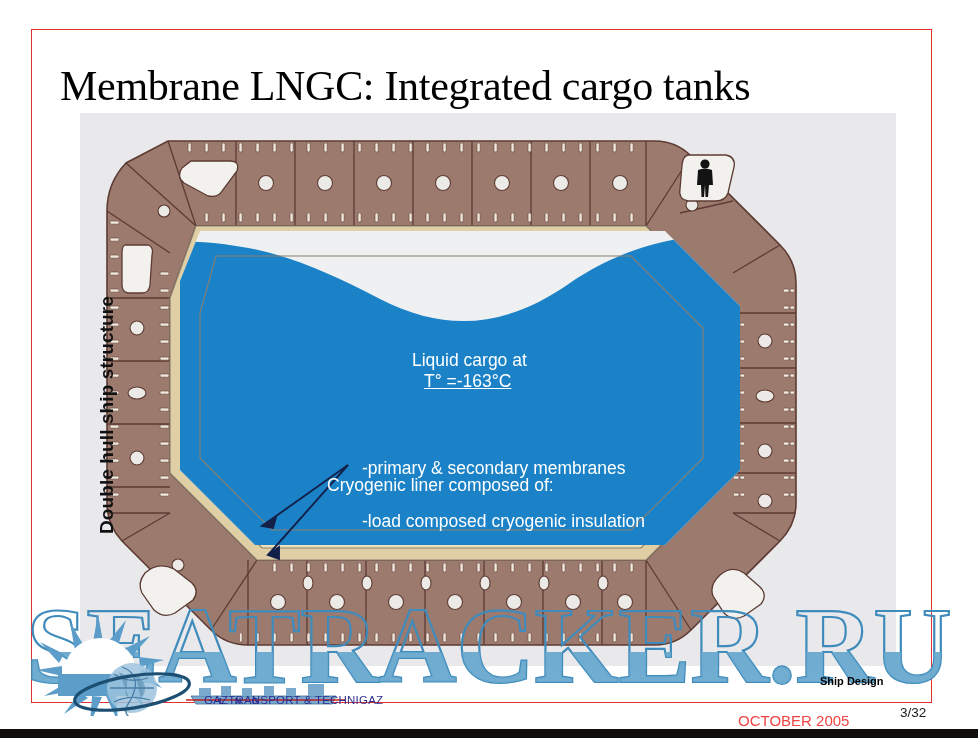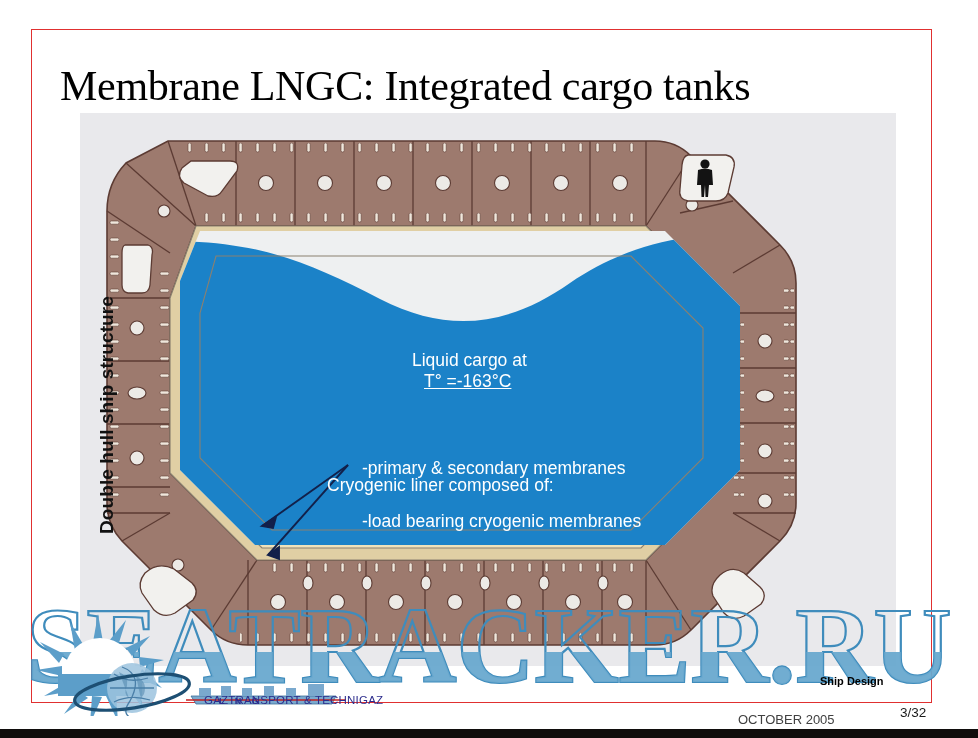--- a/index.html
+++ b/index.html
@@ -104,22 +104,22 @@
     position: absolute;
     left: 820px; top: 675px;
     font-size: 11px;
     font-weight: bold;
     color: #000000;
     white-space: nowrap;
   }
   #footer-date {
     position: absolute;
     left: 738px; top: 712px;
-    font-size: 13px;
-    color: #404040;
+    font-size: 15px;
+    color: #ef4444;
     white-space: nowrap;
   }
   #footer-page {
     position: absolute;
     left: 900px; top: 705px;
     font-size: 13.5px;
     color: #1a1a1a;
     white-space: nowrap;
   }
 
@@ -318,21 +318,21 @@
     </g>
   </svg>
 </div>
 
 <div id="hull-caption">Double hull ship structure</div>
 
 <div class="dgm-text" id="txt-liquid-cargo">Liquid cargo at</div>
 <div class="dgm-text" id="txt-temperature">T° =-163°C</div>
 <div class="dgm-text" id="txt-liner-title">Cryogenic liner composed of:</div>
 <div class="dgm-text" id="txt-liner-b1">-primary &amp; secondary membranes</div>
-<div class="dgm-text" id="txt-liner-b2">-load bearing cryogenic membranes</div>
+<div class="dgm-text" id="txt-liner-b2">-load composed cryogenic insulation</div>
 
 <svg id="watermark" viewBox="0 0 978 120" xmlns="http://www.w3.org/2000/svg">
   <text x="489" y="86" text-anchor="middle" font-family="'Liberation Serif', serif" font-size="108" font-weight="700" fill="none" stroke="#3f8cbc" stroke-width="2.2">SEATRACKER.RU</text>
   <g clip-path="url(#wm-lower)">
     <text x="489" y="86" text-anchor="middle" font-family="'Liberation Serif', serif" font-size="108" font-weight="700" fill="#6aa9cf" opacity="0.95">SEATRACKER.RU</text>
   </g>
   <defs>
     <clipPath id="wm-lower">
         <rect x="0" y="56" width="978" height="64"></rect>
       </clipPath>

